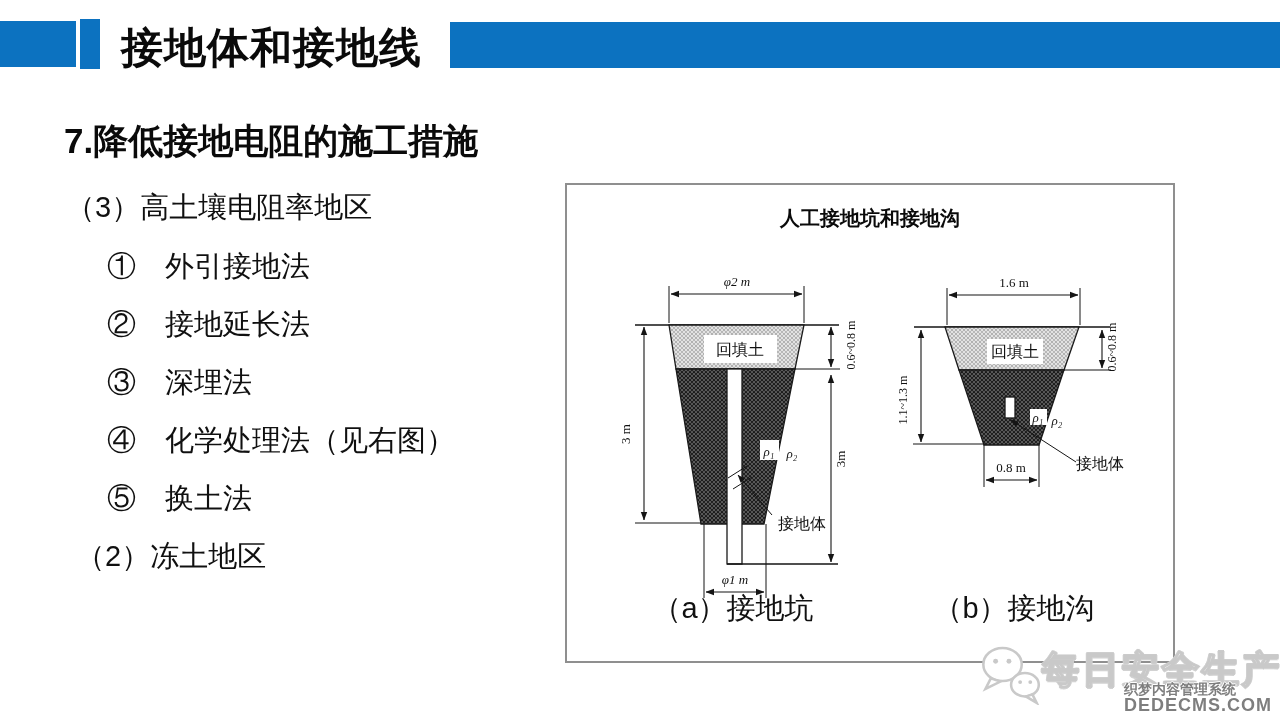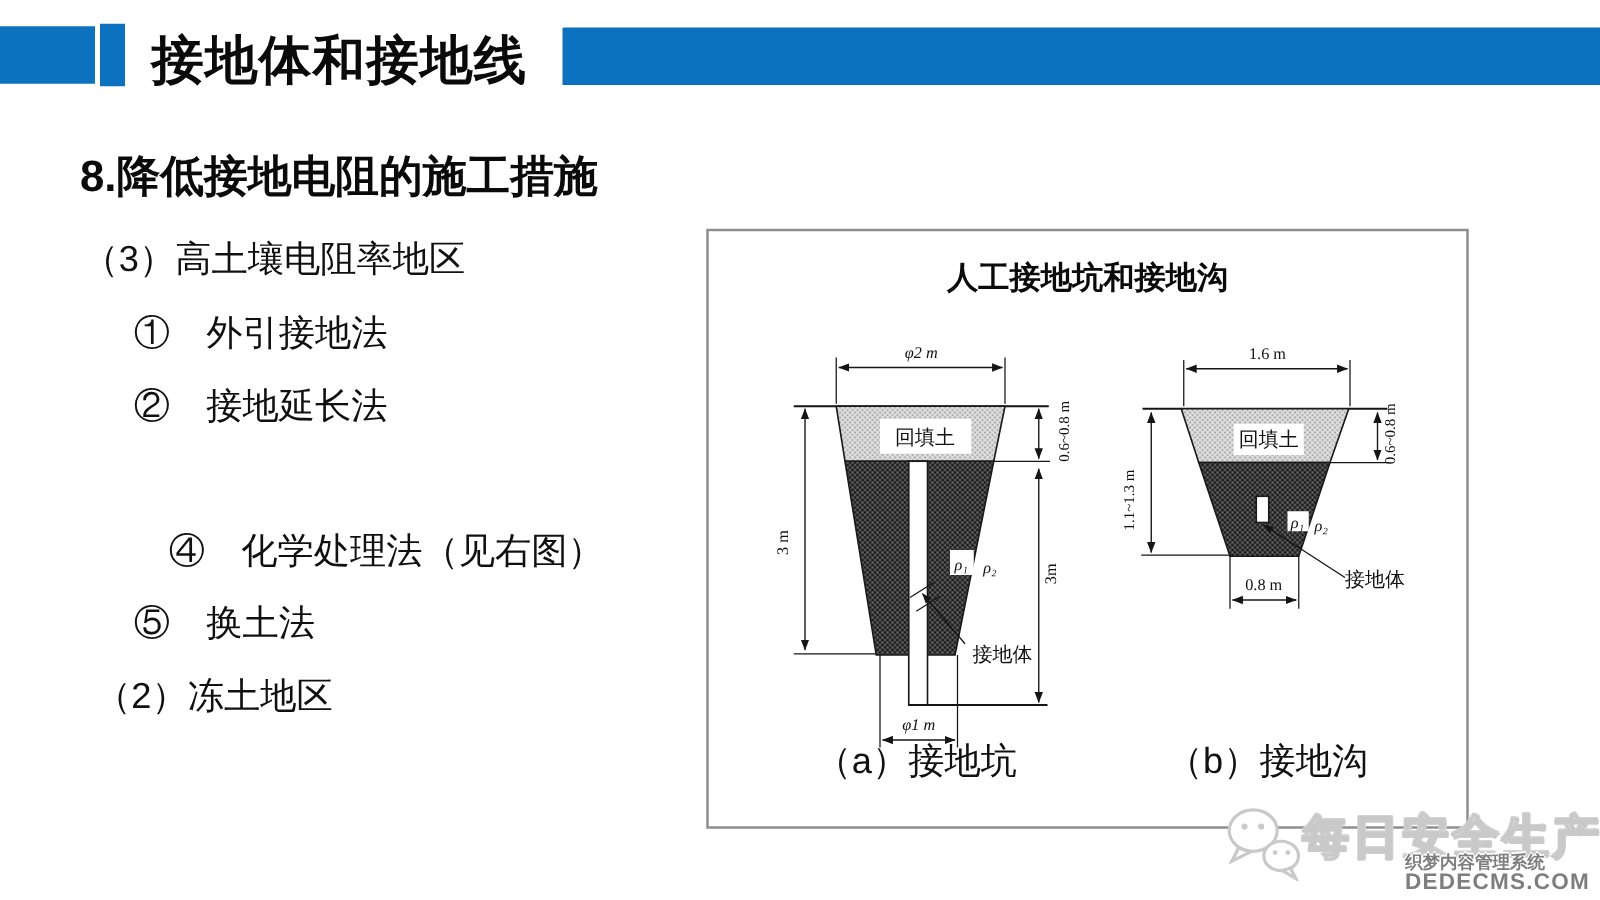--- a/index.html
+++ b/index.html
@@ -13,29 +13,29 @@
              font-weight:900;letter-spacing:1px;color:#0a0a0a;}
   .hdr-bar-right{position:absolute;left:450px;top:22px;width:830px;height:46px;background:#0C72C0;}
 
   
   .section-title{position:absolute;left:64px;top:118px;margin:0;font-size:35px;font-weight:800;color:#0a0a0a;}
   .li{position:absolute;font-size:29px;white-space:nowrap;color:#101010;}
   .li-0{left:66px;top:188px;}
   .li-1{left:107px;top:247px;}
   .li-2{left:107px;top:305px;}
   .li-3{left:107px;top:363px;}
-  .li-4{left:107px;top:421px;margin-left:28px;}
+  .li-4{left:107px;top:421px;}
   .li-5{left:107px;top:479px;}
   .li-6{left:76px;top:537px;}
 
   
   .diagram-box{position:absolute;left:565px;top:183px;width:610px;height:480px;
                border:2px solid #8F8F8F;box-sizing:border-box;background:#fff;}
   .diagram-title{position:absolute;left:303px;top:20px;transform:translateX(-50%);
-                 font-size:25px;font-weight:800;white-space:nowrap;color:#0a0a0a;}
+                 font-size:20px;font-weight:800;white-space:nowrap;color:#0a0a0a;}
   .diagram-svg{position:absolute;left:0;top:0;}
   .cap{position:absolute;top:404px;transform:translateX(-50%);font-size:29px;font-weight:500;
        white-space:nowrap;color:#111;}
   .cap-a{left:166px;}
   .cap-b{left:447px;}
 
   .dim{stroke:#151515;stroke-width:1.1;fill:none;}
   .thin{stroke:#151515;stroke-width:1;fill:none;}
   .ln{stroke:#151515;stroke-width:1.6;fill:none;}
   .shape{stroke:#1a1a1a;stroke-width:1.3;}
@@ -60,25 +60,26 @@
 </head>
 <body>
 
 <div class="slide">
 
   <div class="hdr-block-left"></div>
   <div class="hdr-bar-small"></div>
   <h1 class="hdr-title">接地体和接地线</h1>
   <div class="hdr-bar-right"></div>
 
-  <h2 class="section-title">8.降低接地电阻的施工措施</h2>
+  <h2 class="section-title">7.降低接地电阻的施工措施</h2>
 
   <div class="li li-0">（3）高土壤电阻率地区</div>
   <div class="li li-1">①　外引接地法</div>
   <div class="li li-2">②　接地延长法</div>
+  <div class="li li-3">③　深埋法</div>
   <div class="li li-4">④　化学处理法（见右图）</div>
   <div class="li li-5">⑤　换土法</div>
   <div class="li li-6">（2）冻土地区</div>
 
   <div class="diagram-box">
     <svg class="diagram-svg" width="606" height="476" viewBox="0 0 606 476">
       <defs>
         <marker id="arr" viewBox="0 0 10 10" refX="9.5" refY="5" markerWidth="8" markerHeight="8" orient="auto-start-reverse">
           <path d="M0,1.2 L10,5 L0,8.8 Z" fill="#151515"></path>
         </marker>

